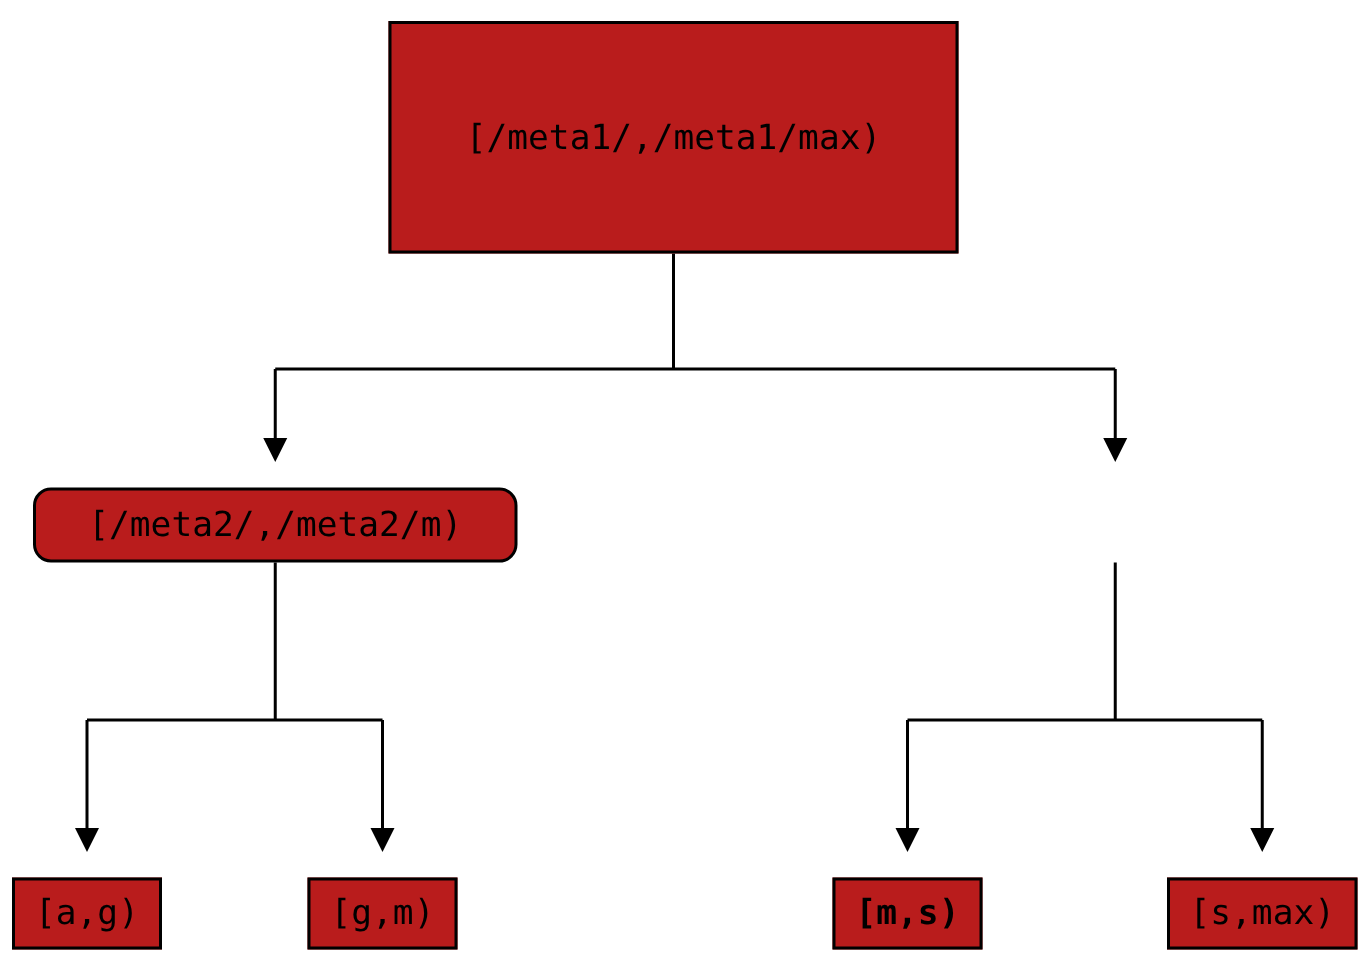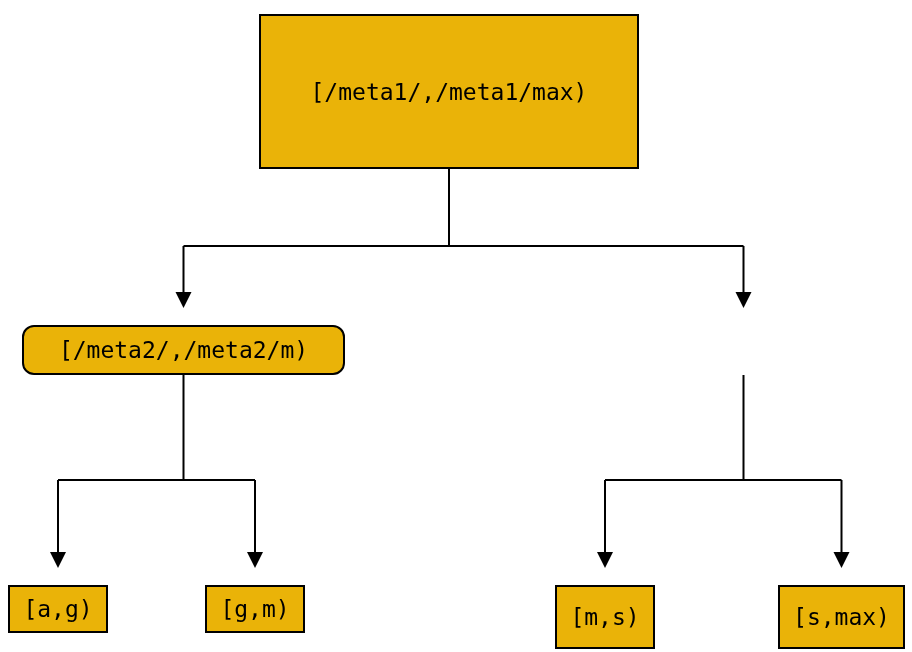--- a/index.html
+++ b/index.html
@@ -19,35 +19,35 @@
     position: absolute;
     left: 0;
     top: 0;
     width: 912px;
     height: 652px;
   }
   .node {
     position: absolute;
     box-sizing: border-box;
     border: 2px solid #000000;
-    background: #eab308;
+    background: #b91c1c;
     display: flex;
     align-items: center;
     justify-content: center;
     color: #000000;
     font-size: 23px;
     white-space: nowrap;
   }
   .node-root   { left: 259px; top: 14px;  width: 380px; height: 155px; }
   .node-left   { left: 22px;  top: 325px; width: 323px; height: 50px; border-radius: 12px;  }
   .node-right  { left: 582px; top: 325px; width: 323px; height: 50px;  }
   .node-ag     { left: 8px;   top: 585px; width: 100px; height: 48px;  }
   .node-gm     { left: 205px; top: 585px; width: 100px; height: 48px;  }
-  .node-ms     { left: 555px; top: 585px; width: 100px; height: 64px;  }
-  .node-smax   { left: 778px; top: 585px; width: 127px; height: 64px;  }
+  .node-ms     { left: 555px; top: 585px; width: 100px; height: 48px; font-weight: bold;  }
+  .node-smax   { left: 778px; top: 585px; width: 127px; height: 48px;  }
 </style>
 </head>
 <body>
 
 <div class="canvas">
 
   <svg class="connectors" viewBox="0 0 912 652" xmlns="http://www.w3.org/2000/svg">
 
     <path d="M449 169 L449 246 M183.5 246 L743.5 246 M183.5 246 L183.5 292 M743.5 246 L743.5 292" stroke="#000000" stroke-width="2" fill="none"></path>
     <polygon points="183.5,308 175.5,292 191.5,292" fill="#000000"></polygon>

